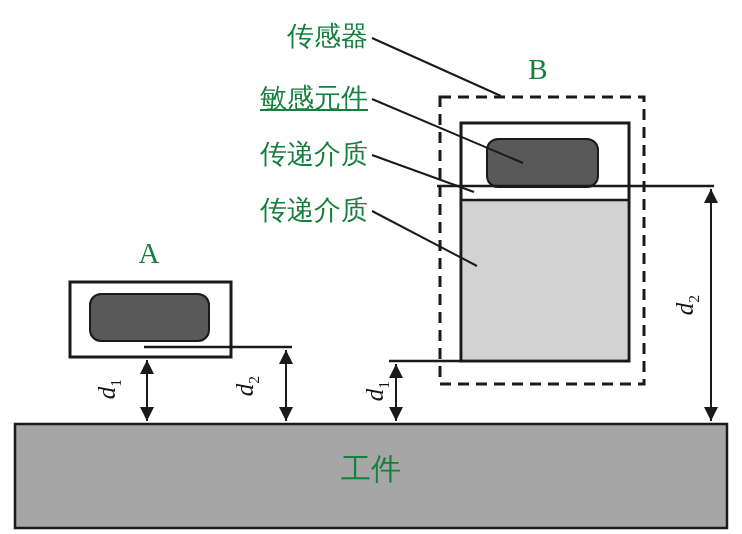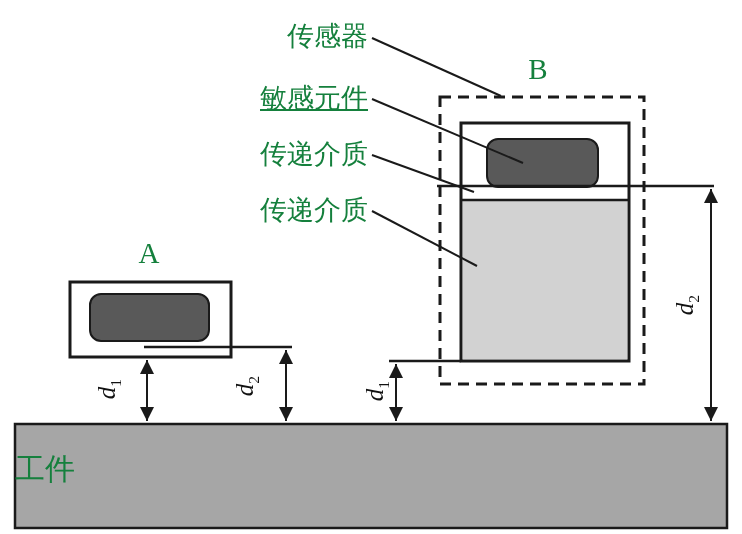--- a/index.html
+++ b/index.html
@@ -38,20 +38,21 @@
   .letter {
     font-size: 29px;
     line-height: 30px;
     width: 44px;
     text-align: center;
   }
   .workpiece-text {
     left: 15px;
     top: 452px;
     width: 712px;
+    text-align: center;
     font-size: 30px;
     line-height: 34px;
   }
   .dim {
     position: absolute;
     z-index: 2;
     width: 44px;
     height: 30px;
     text-align: center;
     font-size: 25px;

